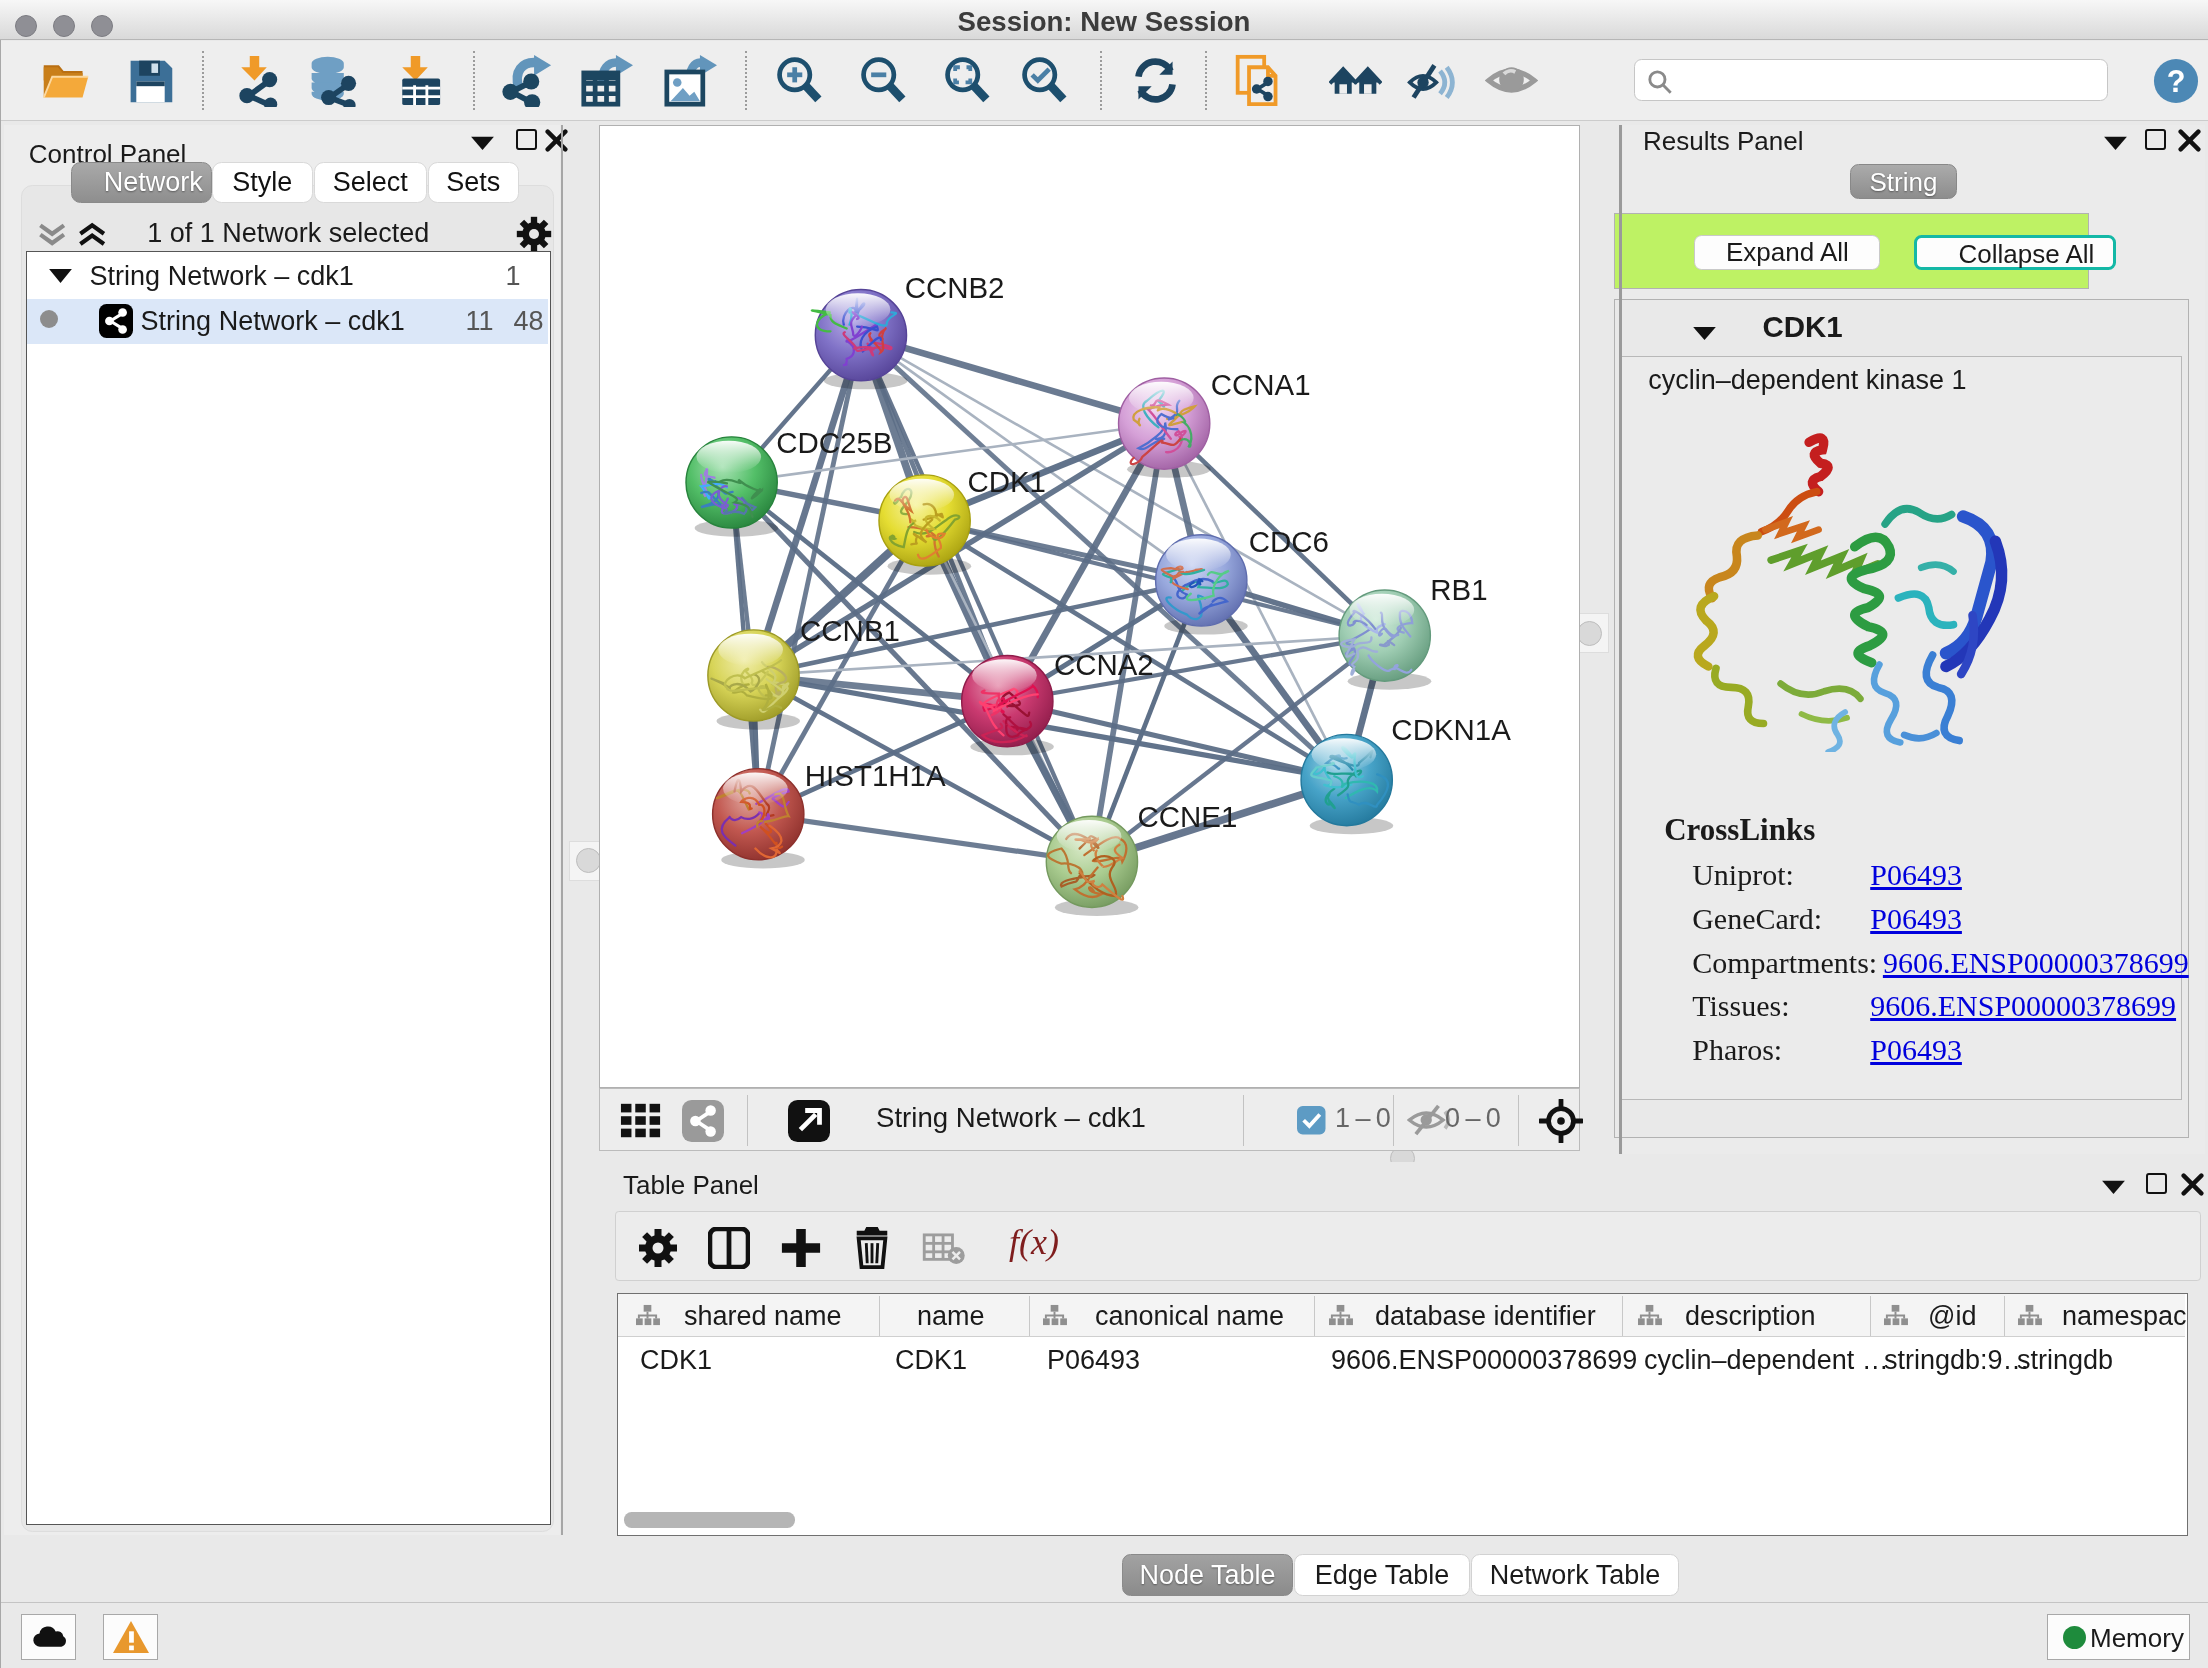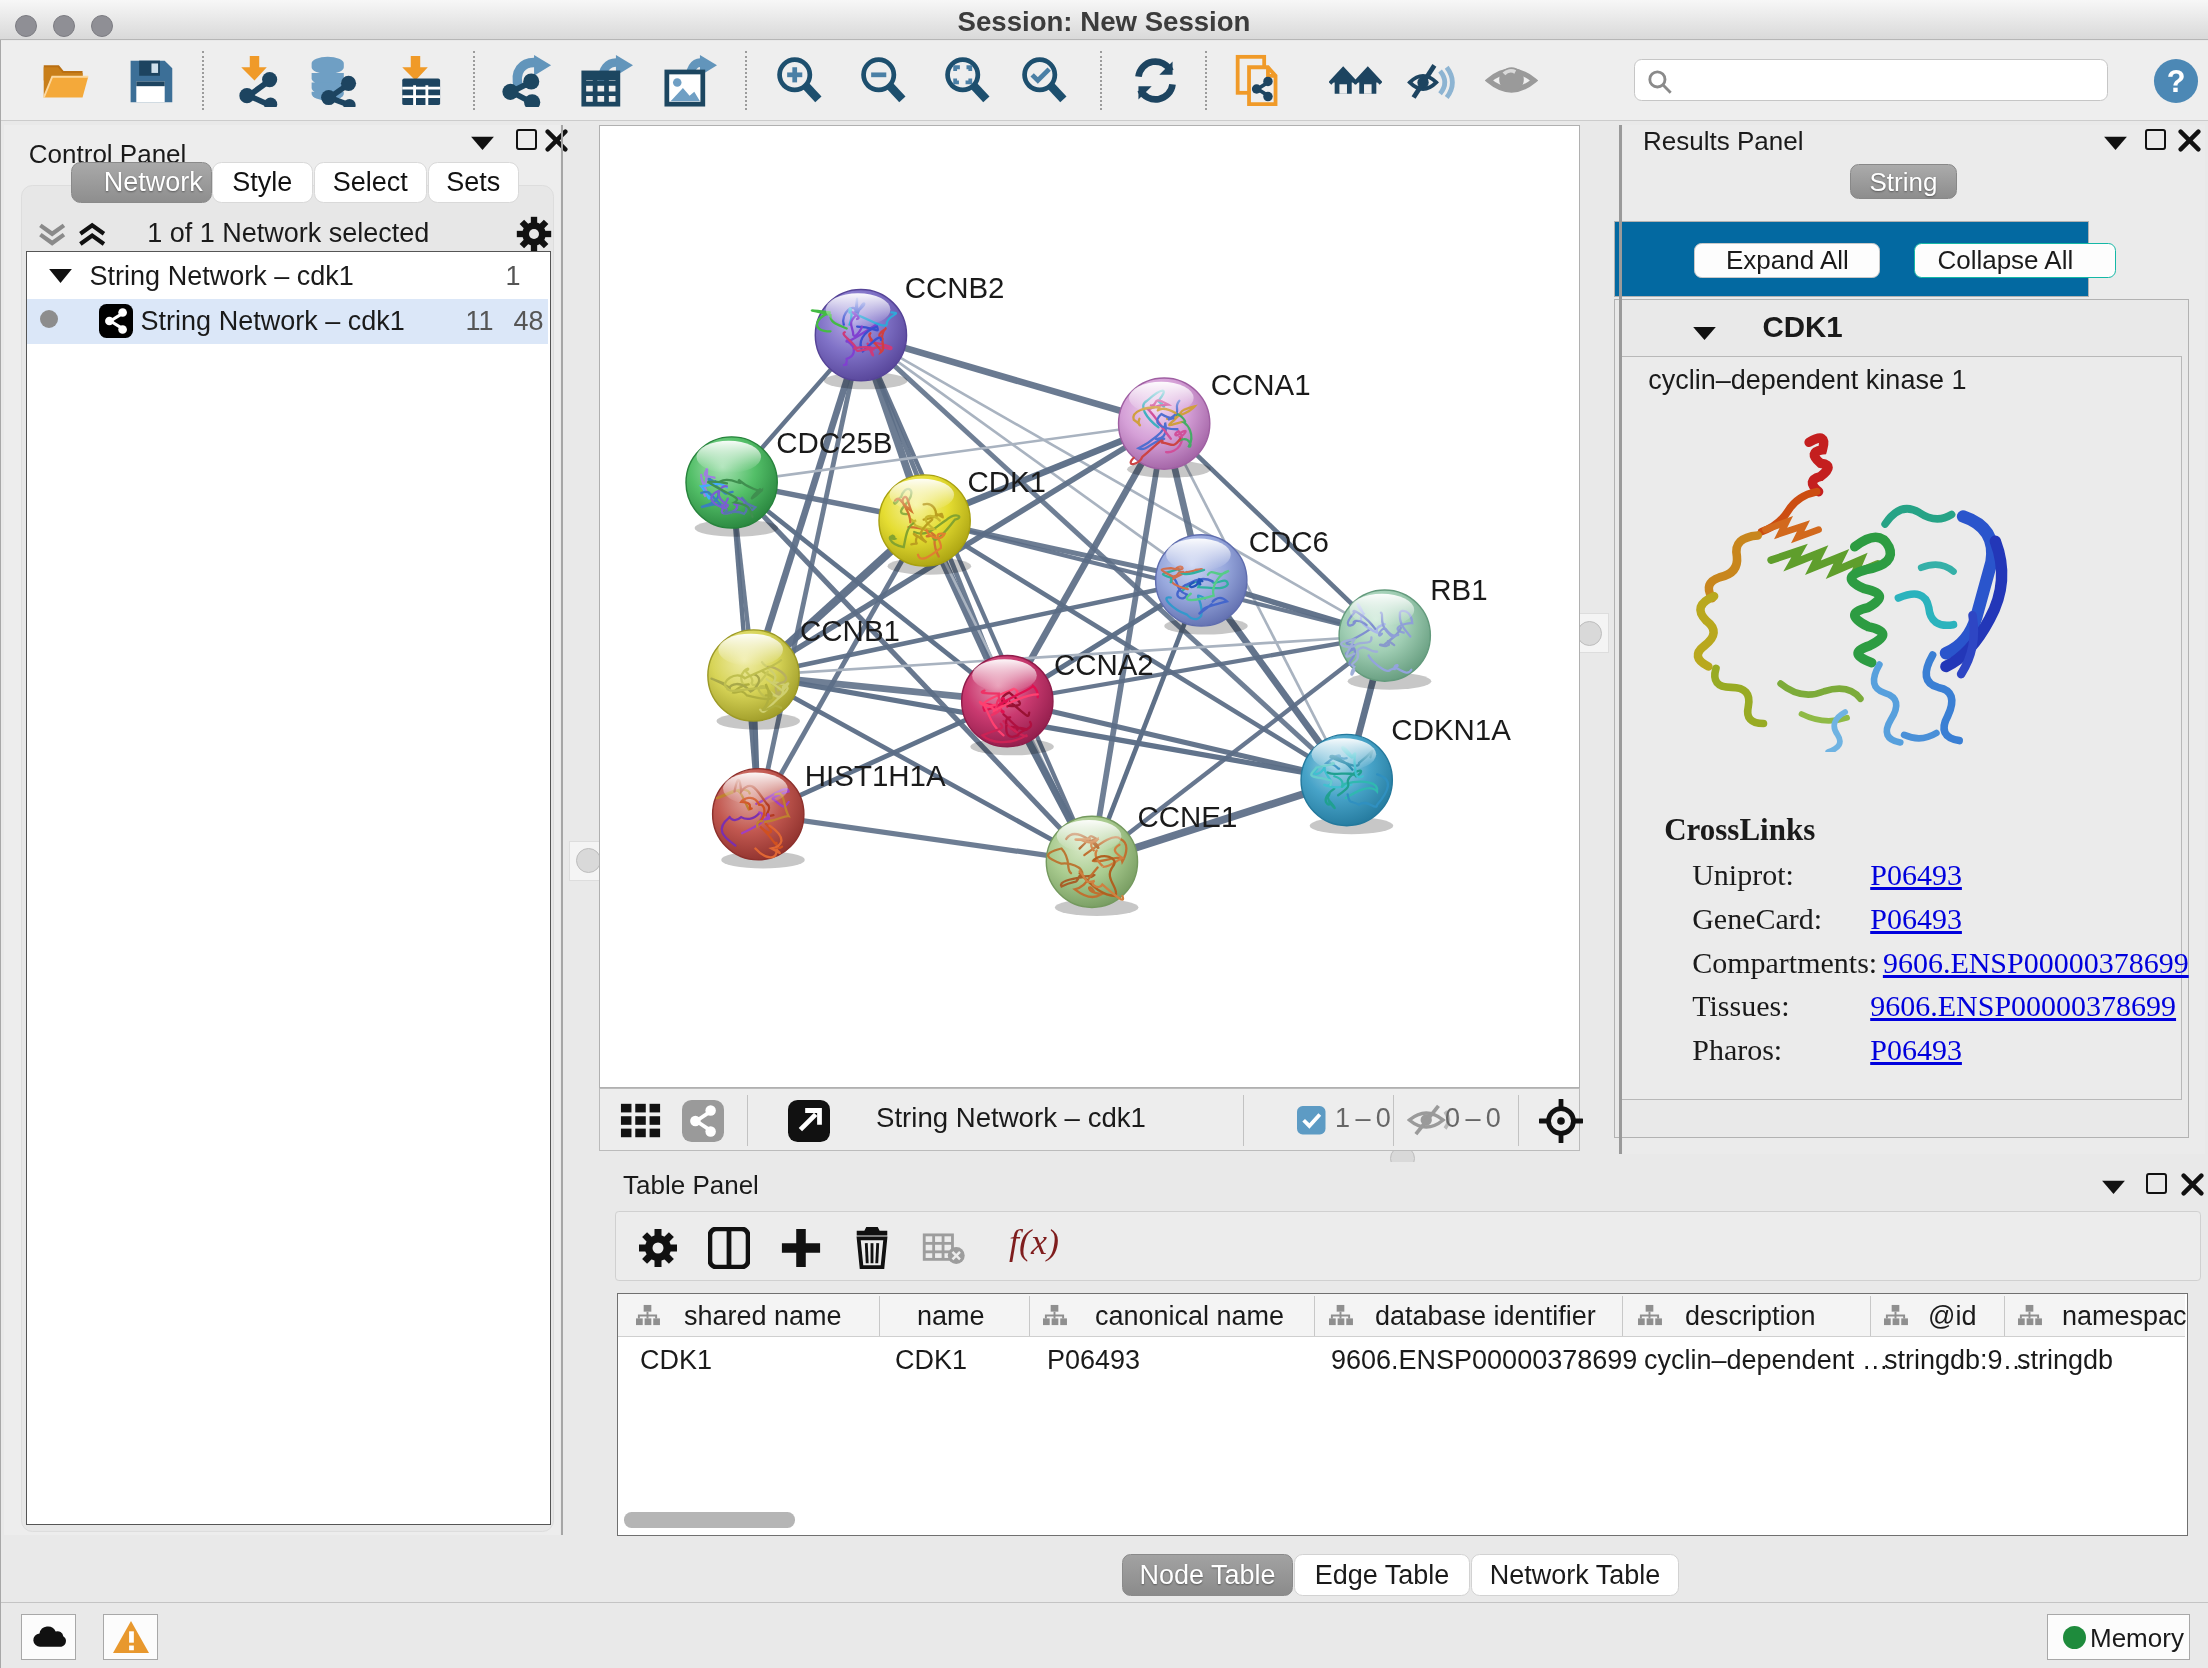--- a/index.html
+++ b/index.html
@@ -696,23 +696,23 @@
     </svg>
   <div style="position:absolute; left:522px; top:3.8px; width:21px; height:21px; border:2.9px solid #111; border-radius:2.9px;"></div>
   <svg style="position:absolute; left:555px; top:3.8px;" width="23" height="23" viewBox="0 0 26 26">
       <path d="M3 3 L23 23 M23 3 L3 23" stroke="#111" stroke-width="5" stroke-linecap="round"></path>
     </svg>
 
   <div style="position:absolute; left:227px; top:39px; width:107px; height:35px; border-radius:8.6px;
        background:linear-gradient(#ababab,#8d8d8d); border:1px solid #888; color:#fff; font-size:26px;
        text-align:center; line-height:34px; text-shadow:0 1px 1.9px rgba(0,0,0,.4);">String</div>
 
-  <div style="position:absolute; left:-8.6px; top:96px; width:475px; height:76px; background:#0369a1; border:1.9px solid #b2b2b2;">
+  <div style="position:absolute; left:-8.6px; top:88px; width:475px; height:76px; background:#bef264; border:1.9px solid #b2b2b2;">
     <div style="position:absolute; left:79px; top:21px; width:186px; height:35px; background:#fdfdfd; border:1px solid #c9c9c9; border-radius:7.6px; font-size:26px; text-align:center; line-height:33px;">Expand All</div>
-    <div style="position:absolute; left:299px; top:21px; width:202px; height:35px; background:#fdfdfd; border:1px solid #14b8a6; border-radius:7.6px; font-size:26px; text-align:left; line-height:33px;padding-left:22px;">Collapse All</div>
+    <div style="position:absolute; left:299px; top:21px; width:202px; height:35px; background:#fdfdfd; border:3px solid #14b8a6; border-radius:7.6px; font-size:26px; text-align:center; line-height:33px;padding-left:22px;">Collapse All</div>
   </div>
 
   <div style="position:absolute; left:-8.6px; top:174px; width:575px; height:839px; background:#e9e9e9; border:1.9px solid #b2b2b2;">
     <svg style="position:absolute; left:77px; top:25px;" width="25" height="17" viewBox="0 0 26 18">
         <path d="M1 2 h24 l-12 14 Z" fill="#111"></path>
       </svg>
     <div style="position:absolute; left:147px; top:9.5px; font-size:29.5px; font-weight:bold;">CDK1</div>
     <div style="position:absolute; left:4.8px; top:56px; width:562px; height:744px; background:#ebebeb; border:1px solid #b8b8b8;">
       <div style="position:absolute; left:27px; top:7.6px; font-size:27px;">cyclin–dependent kinase 1</div>
 

